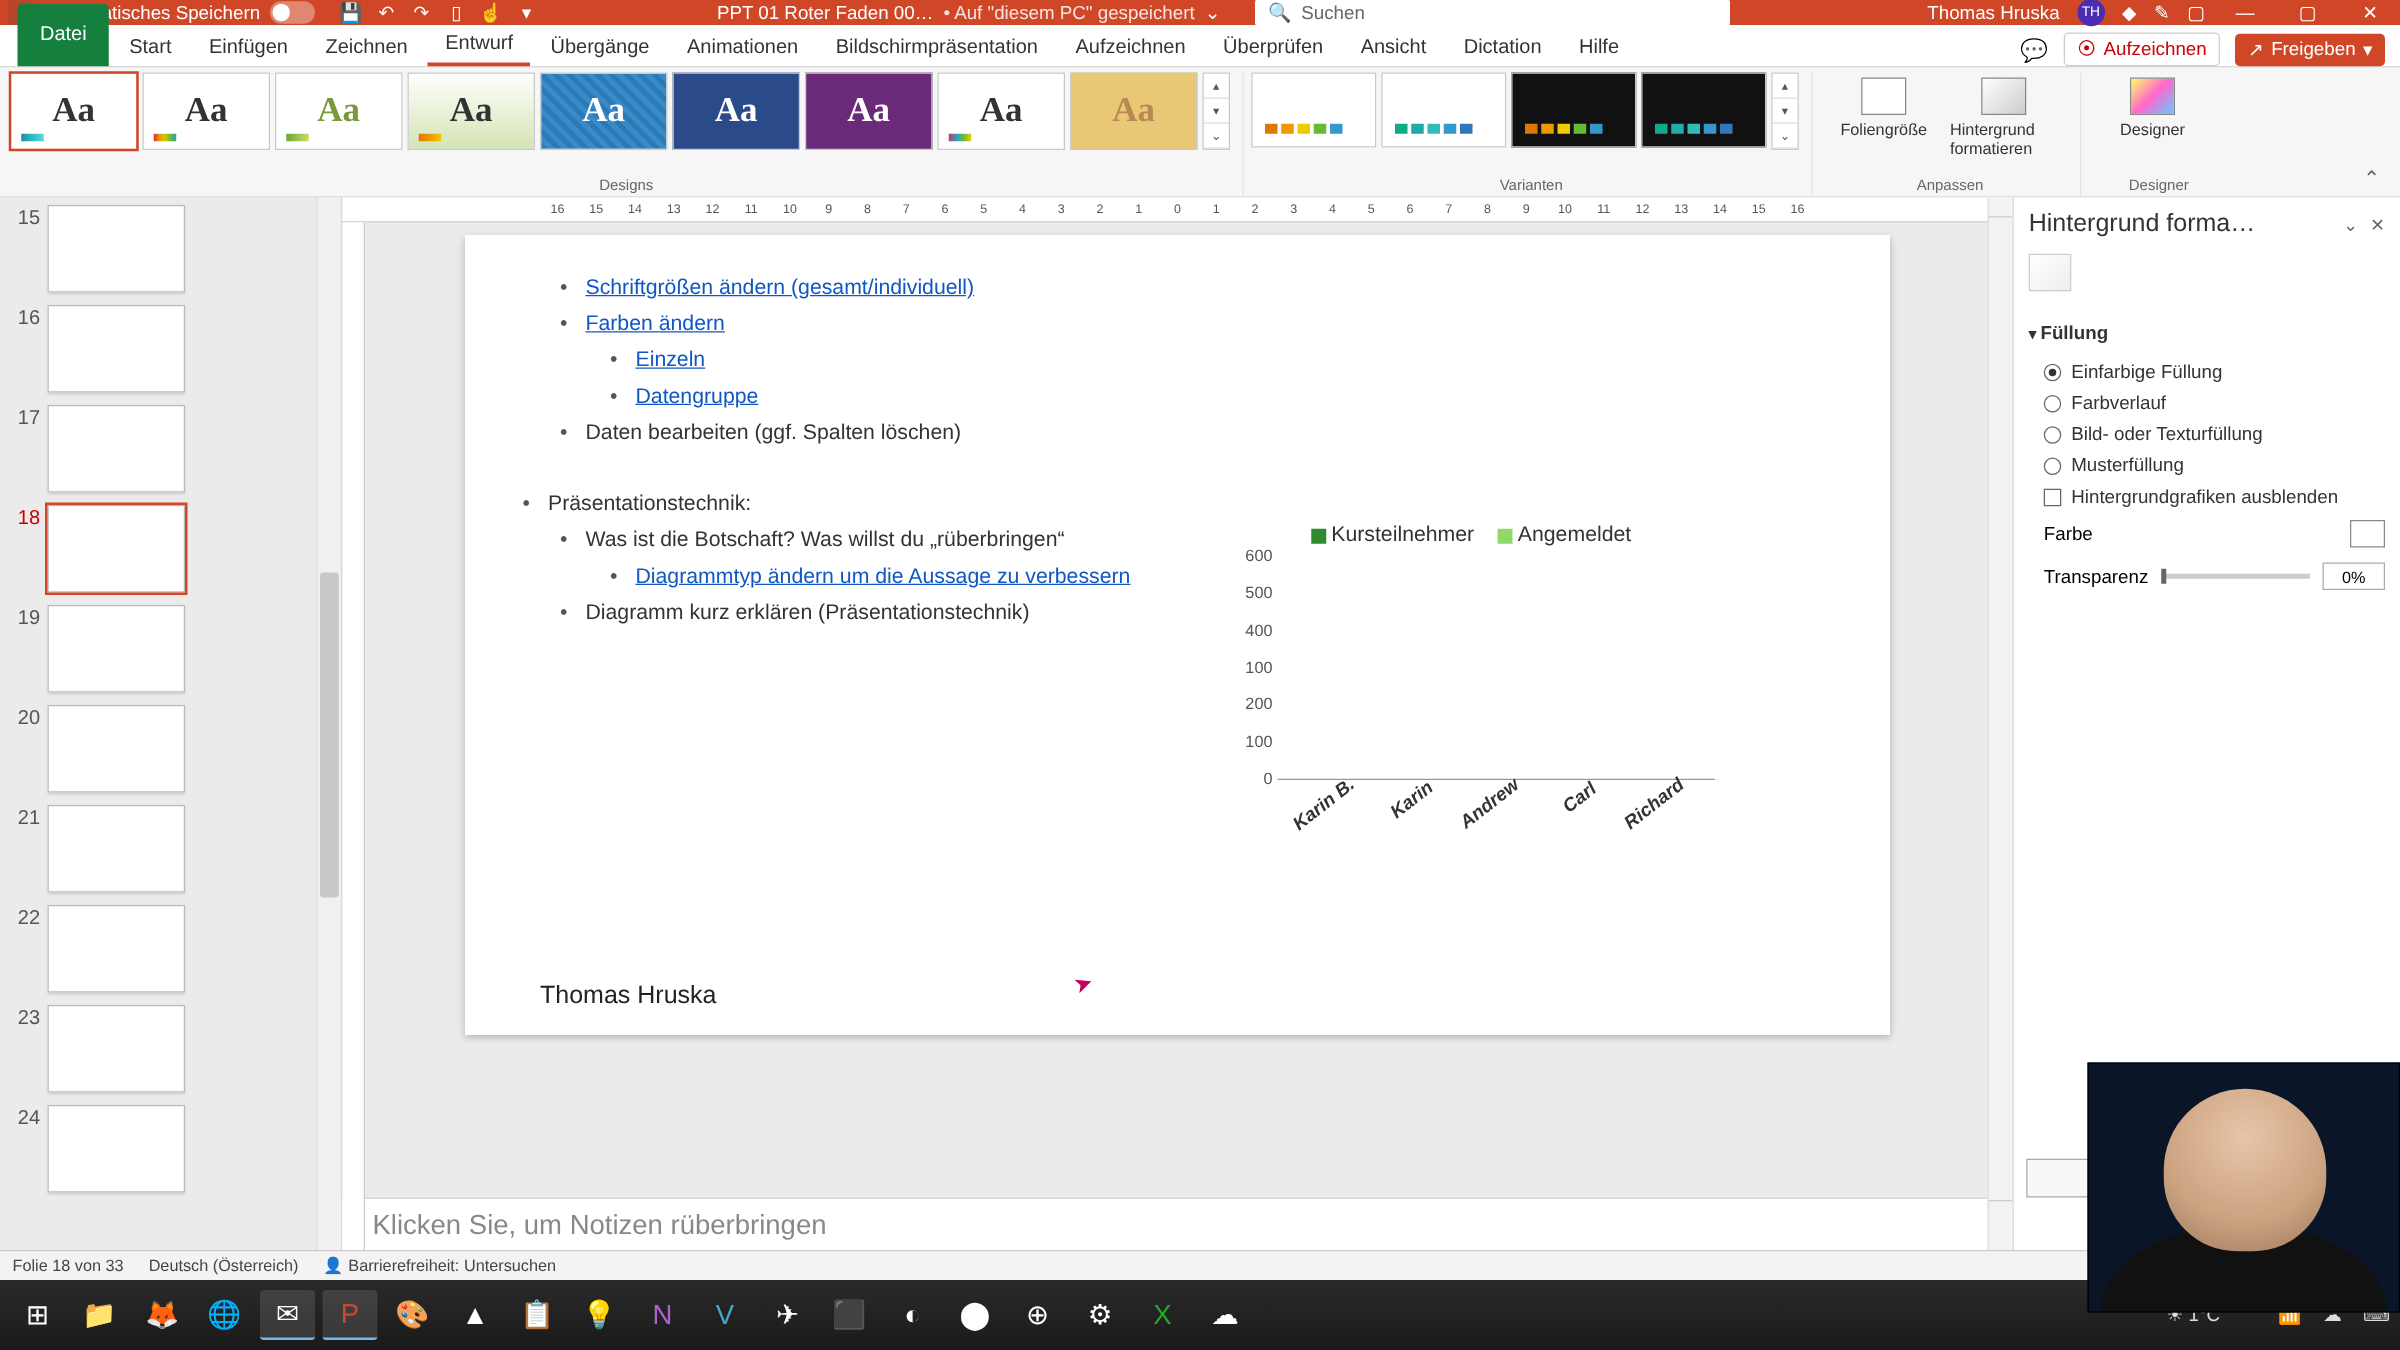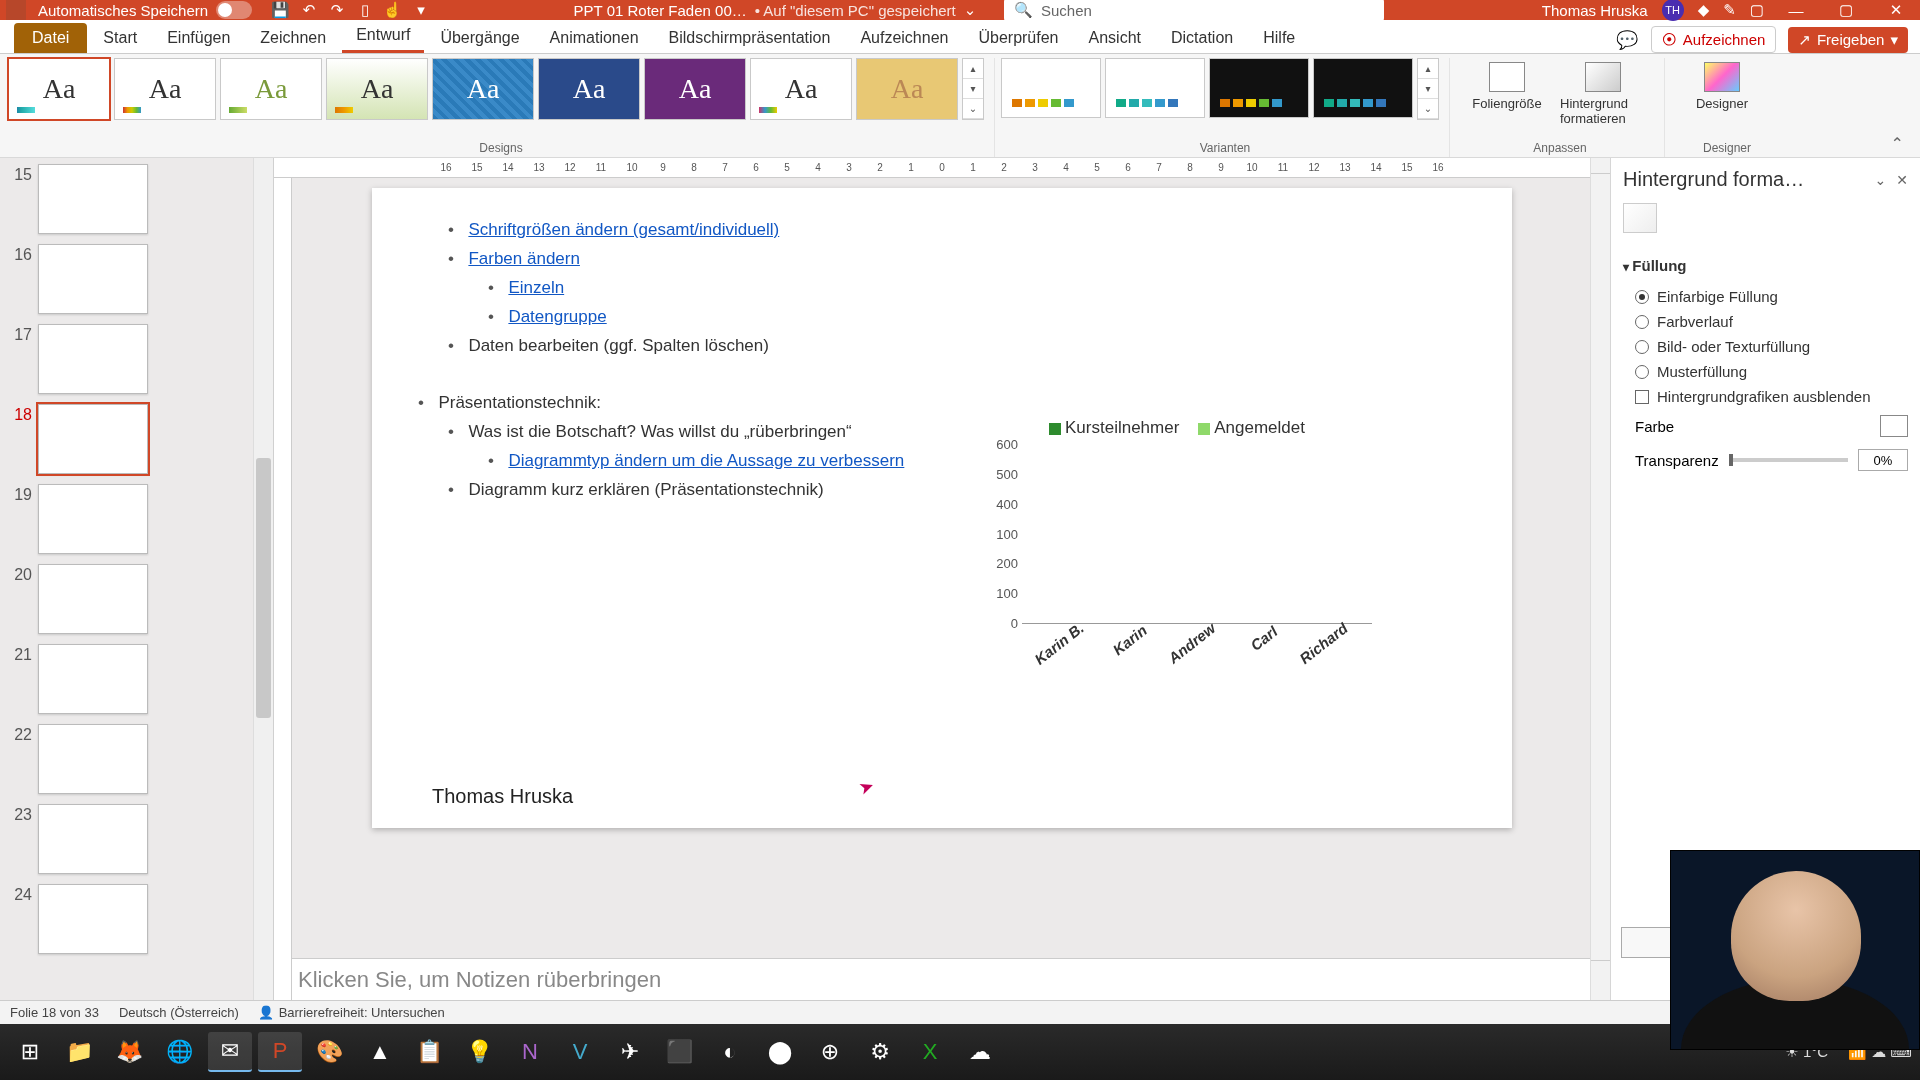--- a/index.html
+++ b/index.html
@@ -16,31 +16,31 @@
 .titlebar .qat-icon { width:18px; height:18px; display:flex;align-items:center;justify-content:center;font-size:15px;color:#fff;}
 .titlebar .center { flex:1; text-align:center; display:flex; justify-content:center; align-items:center; gap:8px; font-size: 15px;}
 .titlebar .search { background:#fff; height: 24px; width: 380px; border-radius:4px; display:flex; align-items:center; padding:0 10px; color:#666; font-size:15px; gap: 8px; margin-left: 20px; }
 .titlebar .right { display:flex; align-items:center; gap:14px; margin-left: 14px; }
 .titlebar .avatar { width:22px;height:22px;border-radius:50%;background:#4a2db0;color:#fff;font-size:11px;display:flex;align-items:center;justify-content:center;}
 .titlebar .win-btn { width:36px; height:18px; display:flex;align-items:center;justify-content:center; font-size:15px; }
 
 
 .ribbon-tabs { height: 34px; background: #fff; display:flex; align-items:flex-end; color:#333; font-size:16px; border-bottom: 1px solid #ccc; padding-left: 14px; gap: 2px;}
 .ribbon-tab { padding: 6px 14px; cursor:pointer; }
-.ribbon-tab.file { background:#a16207; color:#fff; border-radius: 4px 4px 0 0; padding: 6px 18px; }
+.ribbon-tab.file { background:#15803d; color:#fff; border-radius: 4px 4px 0 0; padding: 16px 18px; }
 .ribbon-tab.active { border-bottom: 3px solid #d04727; font-weight: 500; margin-top: 36px; }
 .ribbon-right { margin-left:auto; display:flex; align-items:center; gap: 12px; padding-right: 12px; }
 .ribbon-right .btn { display:flex; align-items:center; gap:6px; font-size:15px; padding: 4px 10px; border:1px solid #ccc; border-radius:4px; }
 .ribbon-right .rec { color:#c00; }
 .ribbon-right .share { background:#d04727; color:#fff; border:none; }
 
 
 .ribbon-content { height: 104px; background:#f6f6f6; border-bottom: 1px solid #d9d9d9; display:flex; align-items:flex-start; padding: 4px 8px 0 8px; gap: 6px; }
 .theme-gallery { display:flex; gap:4px; position:relative; padding-right: 26px;}
-.theme-thumb { width: 102px; height: 62px; background:#fff; border:1px solid #c9c9c9; display:flex; flex-direction:column; justify-content:center; align-items:center; font-family: "Times New Roman", serif; font-size: 28px; color:#333; position:relative; }
+.theme-thumb { width: 102px; height: 62px; background:#fff; border:1px solid #c9c9c9; display:flex; flex-direction:column; justify-content:center; align-items:center; font-family: "Times New Roman", serif; font-size: 28px; color:#333; position:relative;font-weight:bold; }
 .theme-thumb .bar { position:absolute; bottom:6px; left:8px; right:8px; height:6px; background: linear-gradient(90deg,#1e88a8,#2aa,#3bb,#4cc,#5dd); }
 .theme-thumb.selected { outline: 2px solid #d04727; outline-offset: -1px; }
 .theme-spin { position:absolute; right:0; top:0; width:22px; height:62px; background:#fff; border:1px solid #c9c9c9; display:flex; flex-direction:column; }
 .theme-spin div{ flex:1; display:flex;align-items:center;justify-content:center;font-size:10px;color:#555;border-bottom:1px solid #ddd; }
 .ribbon-group-label { position:absolute; bottom: 2px; font-size: 12px; color:#666; left: 50%; transform: translateX(-50%); }
 .ribbon-group { position:relative; padding-bottom: 22px; height:100%; border-right: 1px solid #e4e4e4; padding-right: 10px;}
 .variant-thumb { width:100px; height:60px; background:#fff; border:1px solid #c9c9c9; position:relative; }
 .variant-thumb .dots { position:absolute; bottom:10px; left:10px; right:10px; height:8px; display:flex; gap:3px; }
 .variant-thumb .dots span{ width:10px;height:8px; }
 .customize { display:flex; gap: 10px; padding: 4px 8px;}
@@ -118,21 +118,21 @@
 
 
 .statusbar { height: 24px; background:#f3f3f3; border-top:1px solid #ccc; display:flex; align-items:center; font-size:13px; color:#444; padding: 0 10px; gap: 20px;}
 .statusbar .right-tools { margin-left:auto; display:flex; align-items:center; gap:10px;}
 .view-btn { width:24px;height:18px;border:1px solid #999;background:#fff;}
 
 
 .taskbar { height: 56px; background: linear-gradient(#2a2a2a,#1a1a1a); display:flex; align-items:center; padding: 0 8px; gap: 6px;}
 .task-icon { width:44px;height:40px;display:flex;align-items:center;justify-content:center;font-size:22px;color:#fff;border-radius:3px;}
 .task-icon.active { background: rgba(255,255,255,.12); border-bottom:2px solid #76b9ed;}
-.task-right { margin-left:auto; display:flex;gap:4px;color:#ddd;font-size:15px;}
+.task-right { margin-left:auto; display:flex;gap:17px;color:#ddd;font-size:15px;}
 
 .cursor-ptr { position:absolute; left: 585px; top: 618px; font-size: 18px; color:#c4005a; transform: rotate(-20deg); pointer-events:none; z-index:50;}
 </style>
 </head>
 <body>
 
 <div class="titlebar">
   <div class="left">
     <span class="ppt-icon"></span>
     <div class="autosave-toggle">

